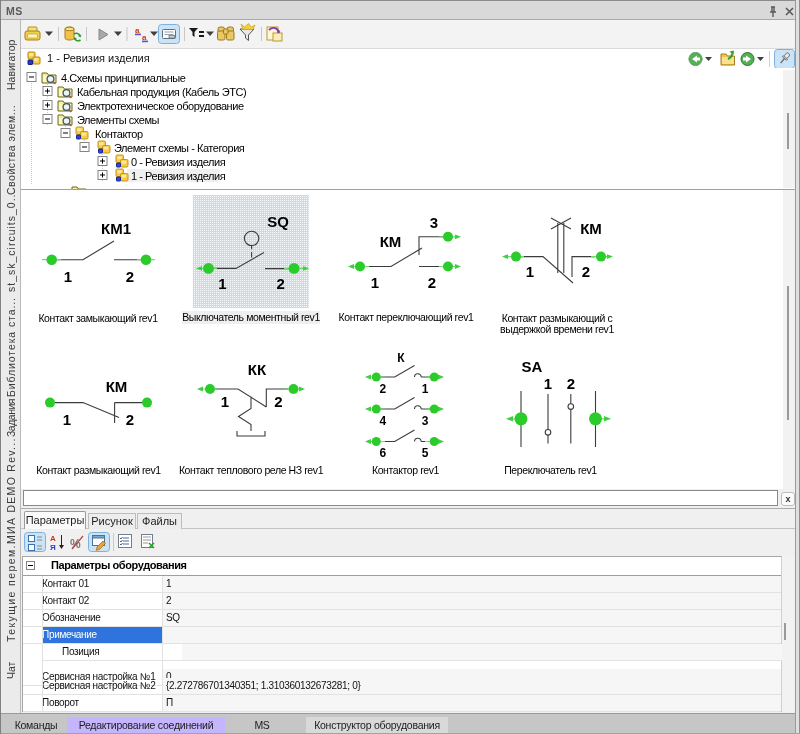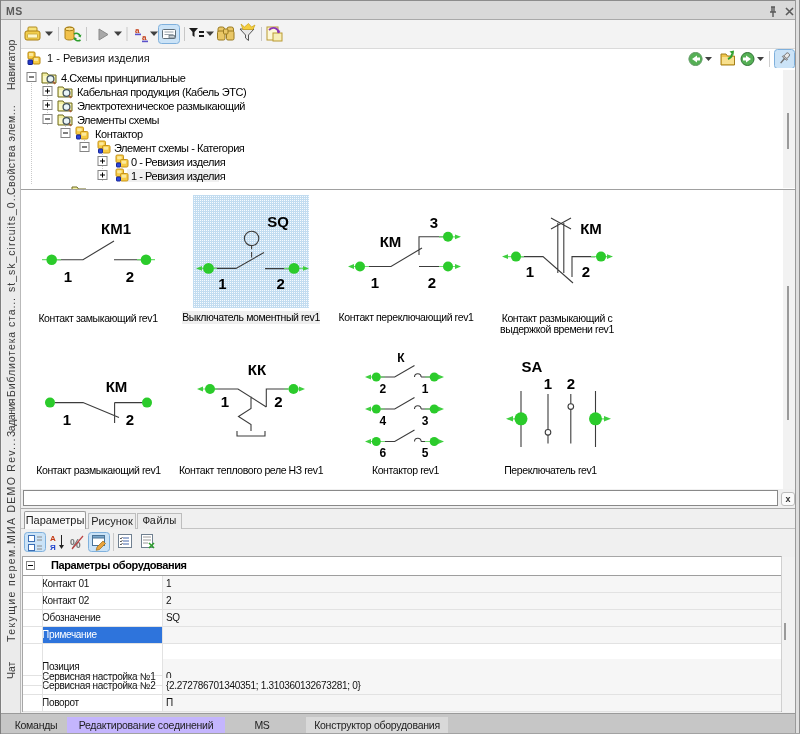--- a/index.html
+++ b/index.html
@@ -269,21 +269,21 @@
           <rect x="2" y="1" width="7.5" height="7.5" rx="1.2" fill="#F6CB45" stroke="#C8941A"></rect>
           <rect x="3.2" y="2.2" width="4.5" height="3" rx="0.8" fill="#FCE99C"></rect>
           <rect x="6.5" y="5.5" width="7.5" height="7.5" rx="1.2" fill="#F6CB45" stroke="#C8941A"></rect>
           <rect x="7.7" y="6.7" width="4.5" height="3" rx="0.8" fill="#FCE99C"></rect>
           <rect x="2.5" y="9" width="4" height="4" rx="0.5" fill="#2D47D8" stroke="#16279B"></rect>
         </g>
       </defs>
     </svg>
     <div class="trow" style="left:40px;top:3px;">4.Схемы принципиальные</div>
     <div class="trow" style="left:56px;top:17px;">Кабельная продукция (Кабель ЭТС)</div>
-    <div class="trow" style="left:56px;top:31px;">Электротехническое размыкающий</div>
+    <div class="trow" style="left:56px;top:31px;">Электротехническое оборудование</div>
     <div class="trow" style="left:56px;top:45px;">Элементы схемы</div>
     <div class="trow" style="left:74px;top:59px;">Контактор</div>
     <div class="trow" style="left:93px;top:73px;">Элемент схемы - Категория</div>
     <div class="trow" style="left:110px;top:87px;">0 - Ревизия изделия</div>
     <div class="trow" style="left:110px;top:101px;">1 - Ревизия изделия</div>
     <div class="sbtrack" style="left:762px;top:2px;width:13px;height:118px;"></div>
     <div class="sbthumb" style="left:766px;top:45px;width:2px;height:36px;"></div>
   </div>
 
   <div class="abs" id="sym">
@@ -427,21 +427,21 @@
 
   <div class="abs" id="srch">
     <div class="inp"></div>
     <div class="xb">x</div>
   </div>
 
   <div class="abs" id="bp">
     <div style="position:absolute;left:0;top:19px;width:774px;height:1px;background:#C4C4C4;"></div>
     <div class="tab" style="left:3px;top:2px;width:62px;height:18px;background:#FAFAFA;border:1px solid #9B9B9B;border-bottom:none;border-radius:2px 2px 0 0;line-height:17px;">Параметры</div>
     <div class="tab" style="left:67px;top:4px;width:48px;height:16px;background:#EDEDED;border:1px solid #BDBDBD;border-bottom:none;line-height:15px;">Рисунок</div>
-    <div class="tab" style="left:116px;top:4px;width:45px;height:16px;background:#EDEDED;border:1px solid #BDBDBD;border-bottom:none;line-height:15px;font-family:Liberation Mono, monospace;">Файлы</div>
+    <div class="tab" style="left:116px;top:4px;width:45px;height:16px;background:#EDEDED;border:1px solid #BDBDBD;border-bottom:none;line-height:15px;">Файлы</div>
     <svg class="abs" style="left:0;top:21px;" width="774" height="26" viewBox="20 529 774 26">
       <rect x="23.5" y="531.5" width="21" height="19" rx="3" fill="#CBE3F7" stroke="#7FB0DC"></rect>
       <g stroke="#3B6FB5" fill="#fff">
         <rect x="27.5" y="534.5" width="6" height="6"></rect>
           <rect x="27.5" y="543.5" width="6" height="6"></rect>
       </g>
       <g stroke="#8A8A8A">
           <line x1="36" y1="536" x2="41" y2="536"></line>
           <line x1="36" y1="539" x2="41" y2="539"></line>
           <line x1="36" y1="545" x2="41" y2="545"></line>
@@ -493,21 +493,21 @@
           <div class="gval">2</div>
         </div>
       <div class="grow" style="top:53px;">
           <div class="gname">Обозначение</div>
           <div class="gval">SQ</div>
         </div>
       <div class="grow" style="top:70px;">
           <div class="gname" style="background:#2E74DC;color:#fff;">Примечание</div>
           <div class="gval"></div>
         </div>
-      <div class="grow" style="top:102px;">
+      <div class="grow" style="top:87px;margin-left:20px;">
           <div class="gname">Позиция</div>
           <div class="gval"></div>
         </div>
       <div class="grow" style="top:104px;margin-top:8px;">
           <div class="gname">Сервисная настройка №1</div>
           <div class="gval">0</div>
         </div>
       <div class="grow" style="top:121px;">
           <div class="gname">Сервисная настройка №2</div>
           <div class="gval">{2.272786701340351; 1.310360132673281; 0}</div>

